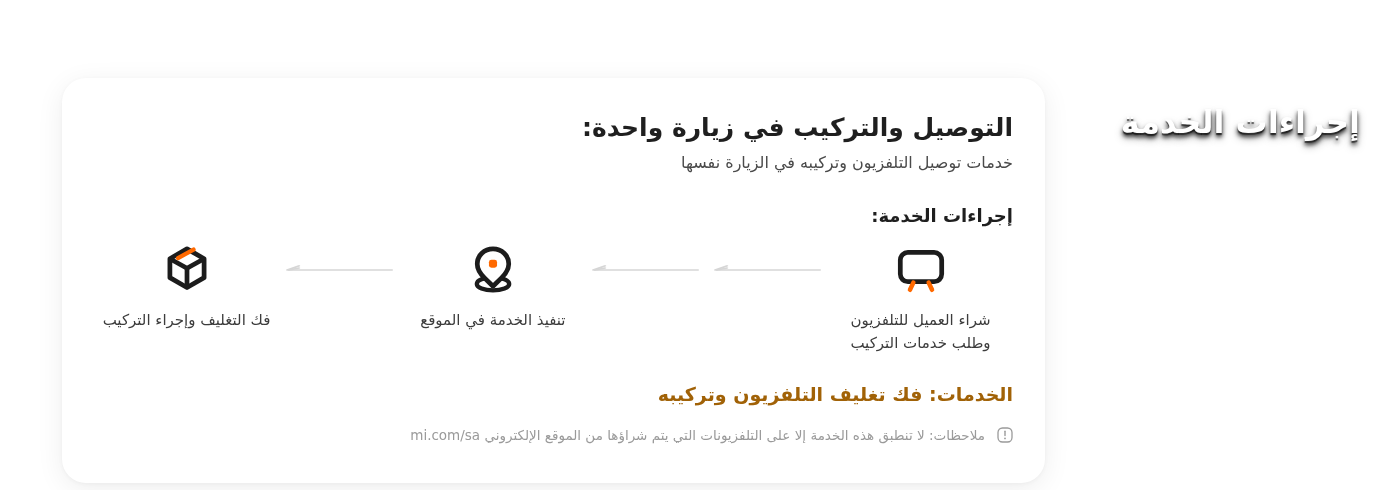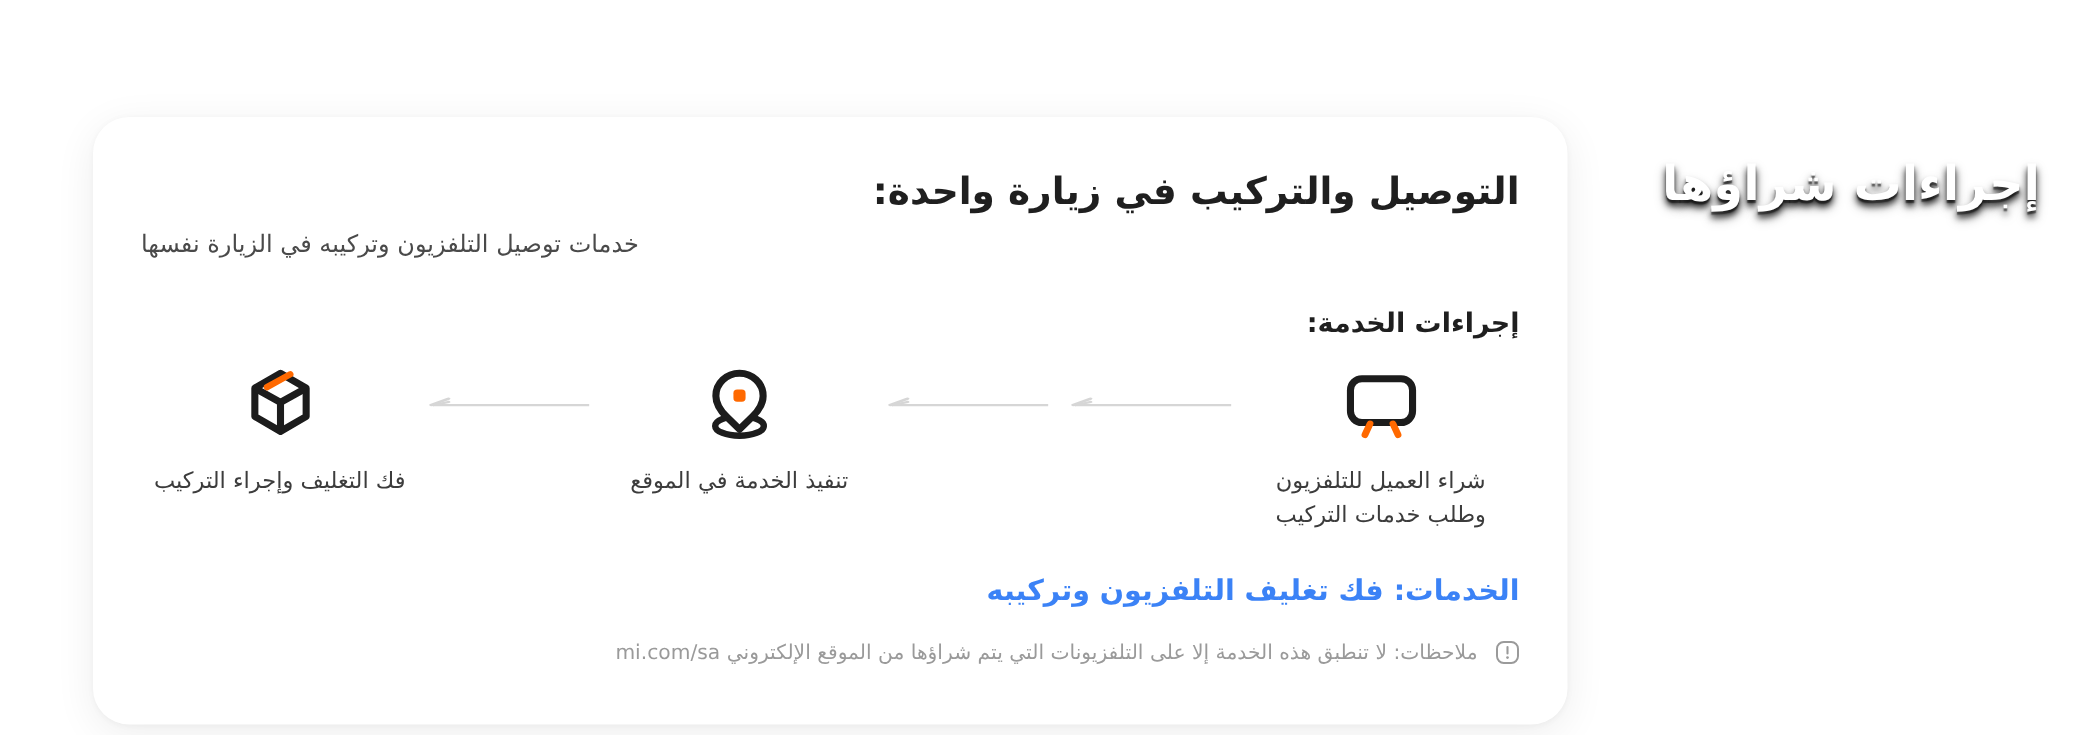--- a/index.html
+++ b/index.html
@@ -38,21 +38,21 @@
     font-size: 25px;
     font-weight: bold;
     color: #1f1f1f;
     text-align: right;
     line-height: 1.3;
   }
   .card-subtitle {
     margin-top: 8px;
     font-size: 16px;
     color: #4a4a4a;
-    text-align: left;
+    text-align: right;
   }
   .section-heading {
     margin-top: 33px;
     font-size: 18px;
     font-weight: bold;
     color: #1f1f1f;
   }
 
   
   .steps-row {
@@ -90,21 +90,21 @@
     align-items: center;
     justify-content: center;
     padding: 0 4px;
   }
   .flow-arrow svg { width: 100%; height: 12px; }
 
   .services-heading {
     margin-top: 28px;
     font-size: 19px;
     font-weight: bold;
-    color: #3b82f6;
+    color: #a16207;
     text-align: right;
   }
 
   .note-row {
     margin-top: 22px;
     display: flex;
     flex-direction: row;
     justify-content: flex-start; 
     align-items: center;
     gap: 12px;
@@ -114,21 +114,21 @@
     font-size: 13.5px;
     color: #9a9a9a;
     direction: rtl;
     text-align: right;
   }
   .note-icon { flex: none; display: flex; align-items: center; }
 </style>
 </head>
 <body>
 
-<div class="outer-heading">إجراءات شراؤها</div>
+<div class="outer-heading">إجراءات الخدمة</div>
 
 <div class="card">
 
   <div class="card-title">التوصيل والتركيب في زيارة واحدة:</div>
   <div class="card-subtitle">خدمات توصيل التلفزيون وتركيبه في الزيارة نفسها</div>
 
   <div class="section-heading">إجراءات الخدمة:</div>
 
   <div class="steps-row">
 

